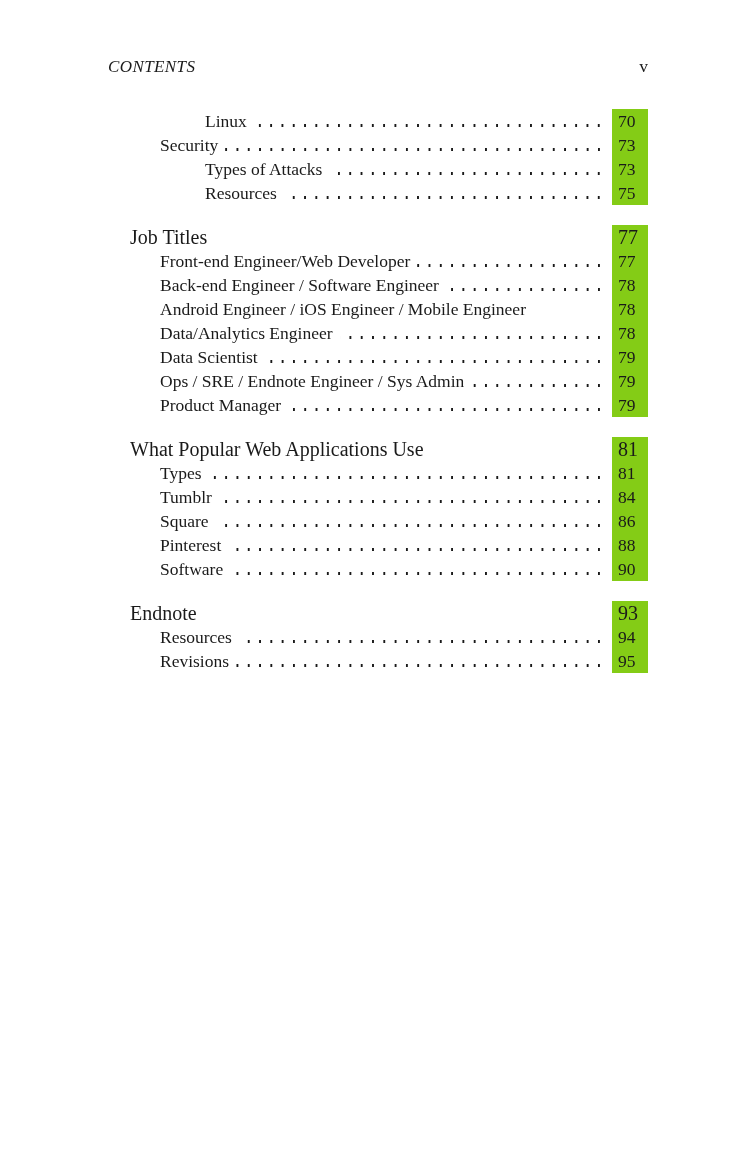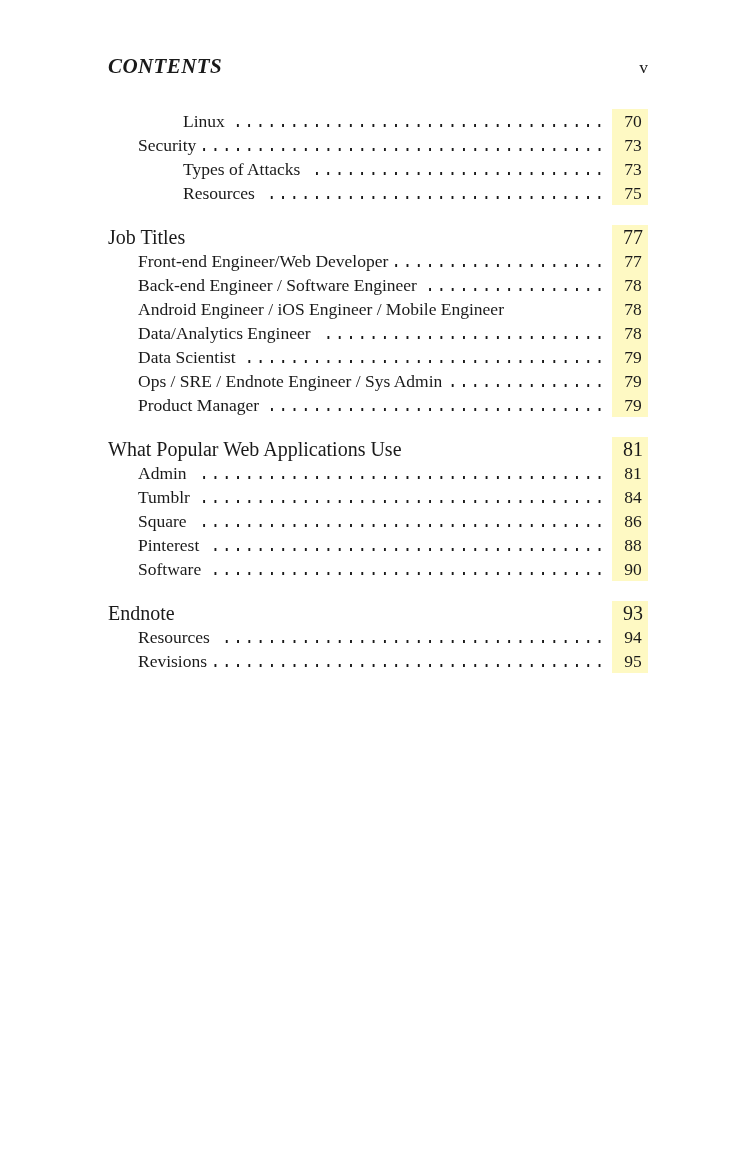--- a/index.html
+++ b/index.html
@@ -16,28 +16,27 @@
   }
   .doc-header {
     display: flex;
     justify-content: space-between;
     align-items: baseline;
     height: 24px;
     line-height: 24px;
   }
   .doc-header .title {
     font-style: italic;
-    font-size: 21px;
+    font-size: 17px;
     letter-spacing: 0.4px;
-    font-weight: bold;
   }
   .doc-header .pageno {
     font-size: 17.5px;
   }
-  .toc { margin-top: 31px; }
+  .toc { margin-top: 31px; margin-left: 22px; }
   .toc-group { margin-top: 20px; }
   .toc-group:first-child { margin-top: 0; }
   .row {
     position: relative;
     display: flex;
     align-items: baseline;
     height: 24px;
     line-height: 24px;
     font-size: 17.5px;
   }
@@ -47,23 +46,23 @@
     background: #ffffff;
     padding-right: 7px;
     white-space: nowrap;
   }
   .row.level-1 .label { margin-left: 30px; }
   .row.level-2 .label { margin-left: 75px; }
   .row .page {
     position: relative;
     z-index: 1;
     margin-left: auto;
-    background: #fef9c3;
+    background: #84cc16;
     min-width: 30px;
-    text-align: center;
+    text-align: left;
     padding-left: 6px;
   }
   .leader {
     position: absolute;
     bottom: 6px;
     height: 3px;
     right: 45px;
     background-image: radial-gradient(circle 1.15px at 50% 50%, #1a1a1a 98%, rgba(0,0,0,0) 100%);
     background-size: 11.3px 3px;
     background-repeat: repeat-x;
@@ -148,21 +147,21 @@
           <span class="page">79</span>
         </div>
       </section>
       <section class="toc-group">
         <div class="row chapter">
           <span class="label">What Popular Web Applications Use</span>
           <span class="page">81</span>
         </div>
         <div class="row entry level-1">
           <span class="leader"></span>
-          <span class="label">Admin</span>
+          <span class="label">Types</span>
           <span class="page">81</span>
         </div>
         <div class="row entry level-1">
           <span class="leader"></span>
           <span class="label">Tumblr</span>
           <span class="page">84</span>
         </div>
         <div class="row entry level-1">
           <span class="leader"></span>
           <span class="label">Square</span>

